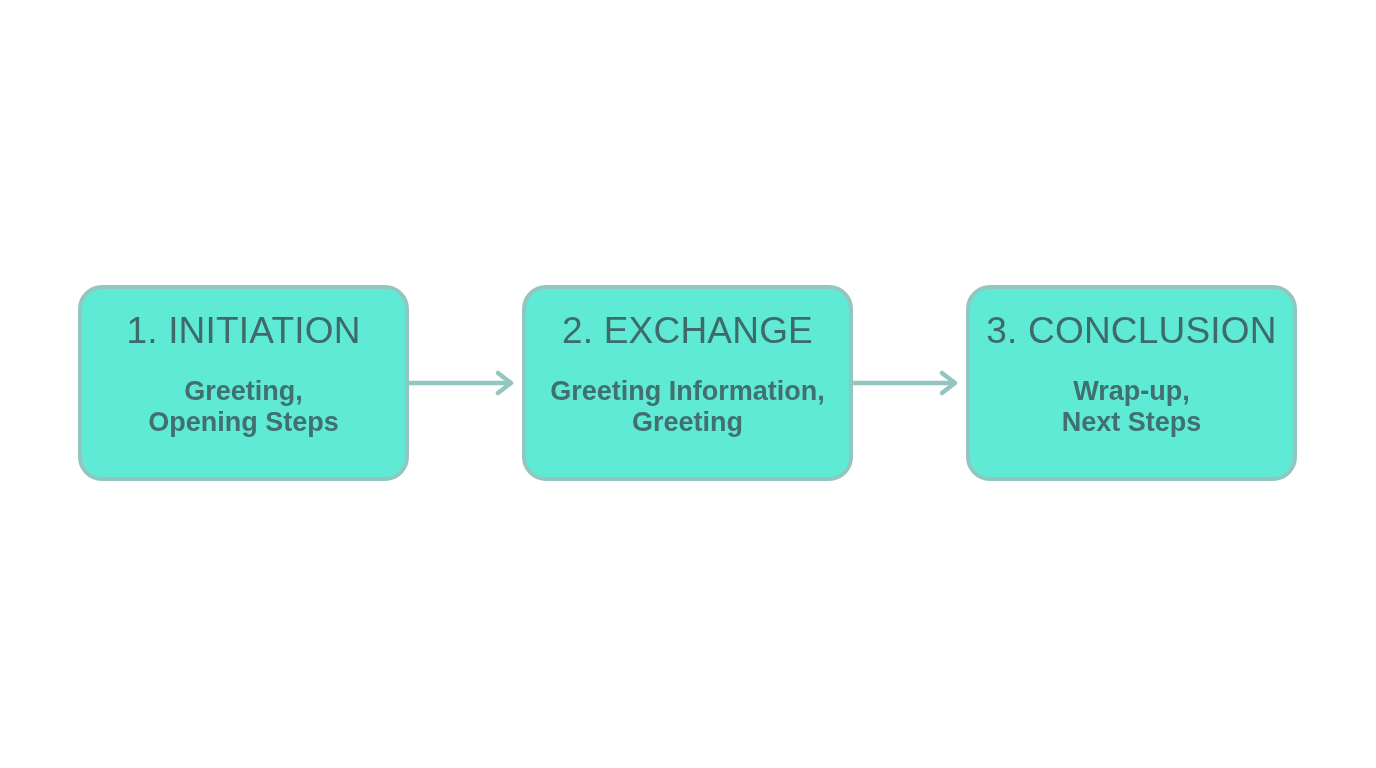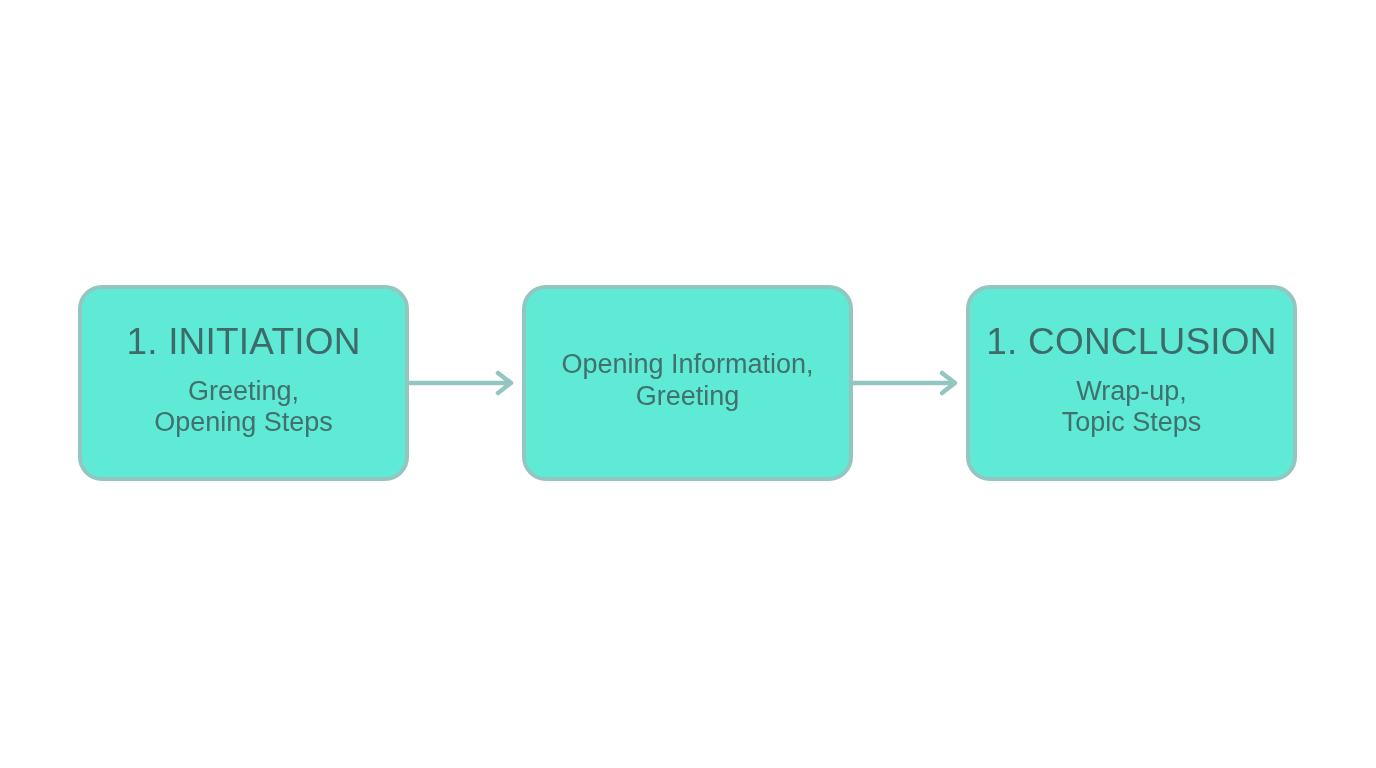--- a/index.html
+++ b/index.html
@@ -58,25 +58,25 @@
     color: #3e6b6a;
     line-height: 1.05;
     text-align: center;
     white-space: nowrap;
     margin: 0 0 14px 0;
   }
 
   .stage-desc {
     font-family: "Liberation Sans", sans-serif;
     font-size: 27px;
-    font-weight: 400;
+    font-weight: 700;
     color: #41706e;
     line-height: 1.18;
     text-align: center;
-    margin: 0;
+    margin: 11px;
   }
   .stage-desc .desc-line {
     display: block;
     white-space: nowrap;
   }
 
   
   .connector {
     width: 113px;
     height: 30px;
@@ -98,33 +98,34 @@
         <span class="desc-line">Opening Steps</span>
       </div>
     </div>
 
     <svg class="connector" viewBox="0 0 113 30">
       <line x1="0" y1="15" x2="100" y2="15" stroke="#93c6c1" stroke-width="4.5" stroke-linecap="butt"></line>
       <polyline points="89,5 102,15 89,25" fill="none" stroke="#93c6c1" stroke-width="4.5" stroke-linecap="round" stroke-linejoin="round"></polyline>
     </svg>
 
     <div class="stage-box">
+      <div class="stage-title">2. EXCHANGE</div>
       <div class="stage-desc">
-        <span class="desc-line">Opening Information,</span>
+        <span class="desc-line">Greeting Information,</span>
         <span class="desc-line">Greeting</span>
       </div>
     </div>
 
     <svg class="connector" viewBox="0 0 113 30">
       <line x1="0" y1="15" x2="100" y2="15" stroke="#93c6c1" stroke-width="4.5" stroke-linecap="butt"></line>
       <polyline points="89,5 102,15 89,25" fill="none" stroke="#93c6c1" stroke-width="4.5" stroke-linecap="round" stroke-linejoin="round"></polyline>
     </svg>
 
     <div class="stage-box">
-      <div class="stage-title">1. CONCLUSION</div>
+      <div class="stage-title">3. CONCLUSION</div>
       <div class="stage-desc">
         <span class="desc-line">Wrap-up,</span>
-        <span class="desc-line">Topic Steps</span>
+        <span class="desc-line">Next Steps</span>
       </div>
     </div>
 
   </div>
 </div>
 
 </body></html>

